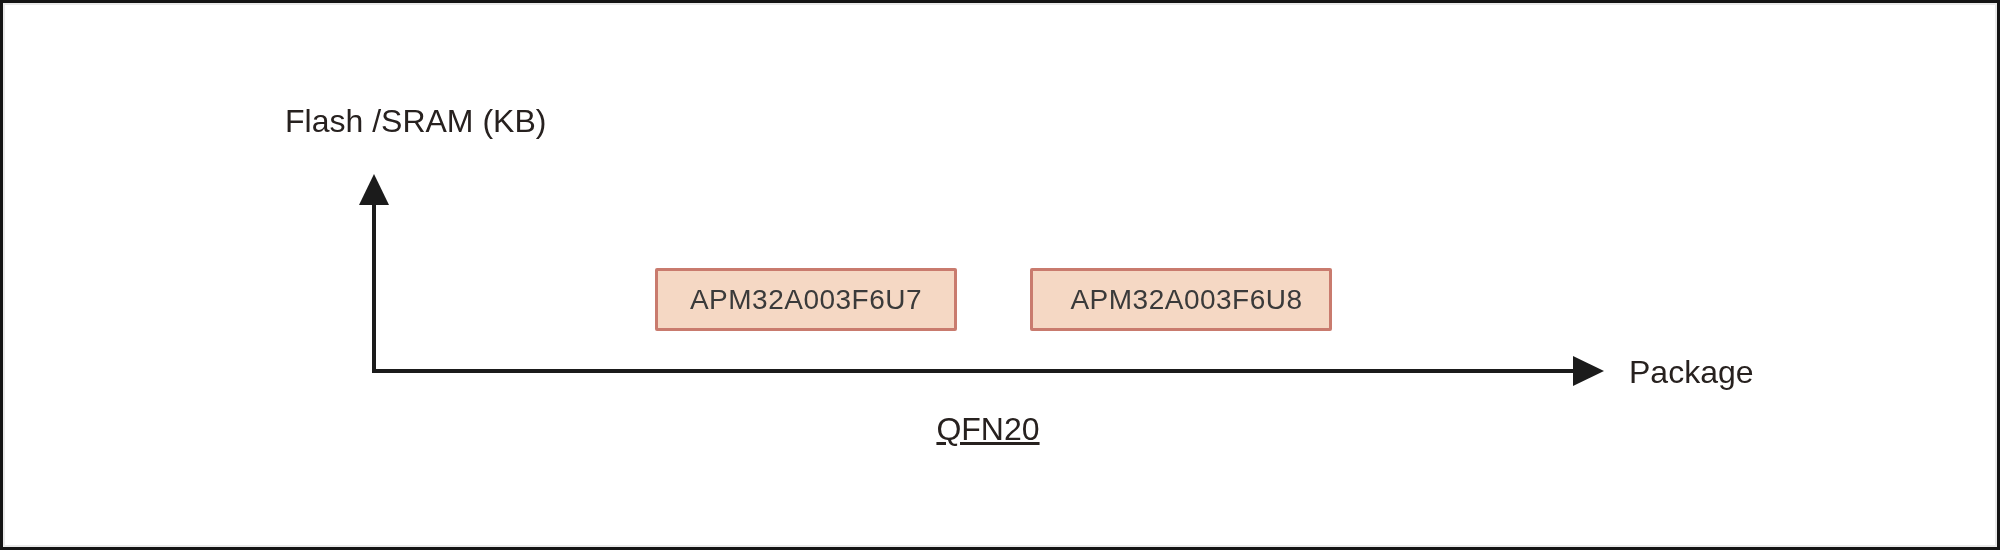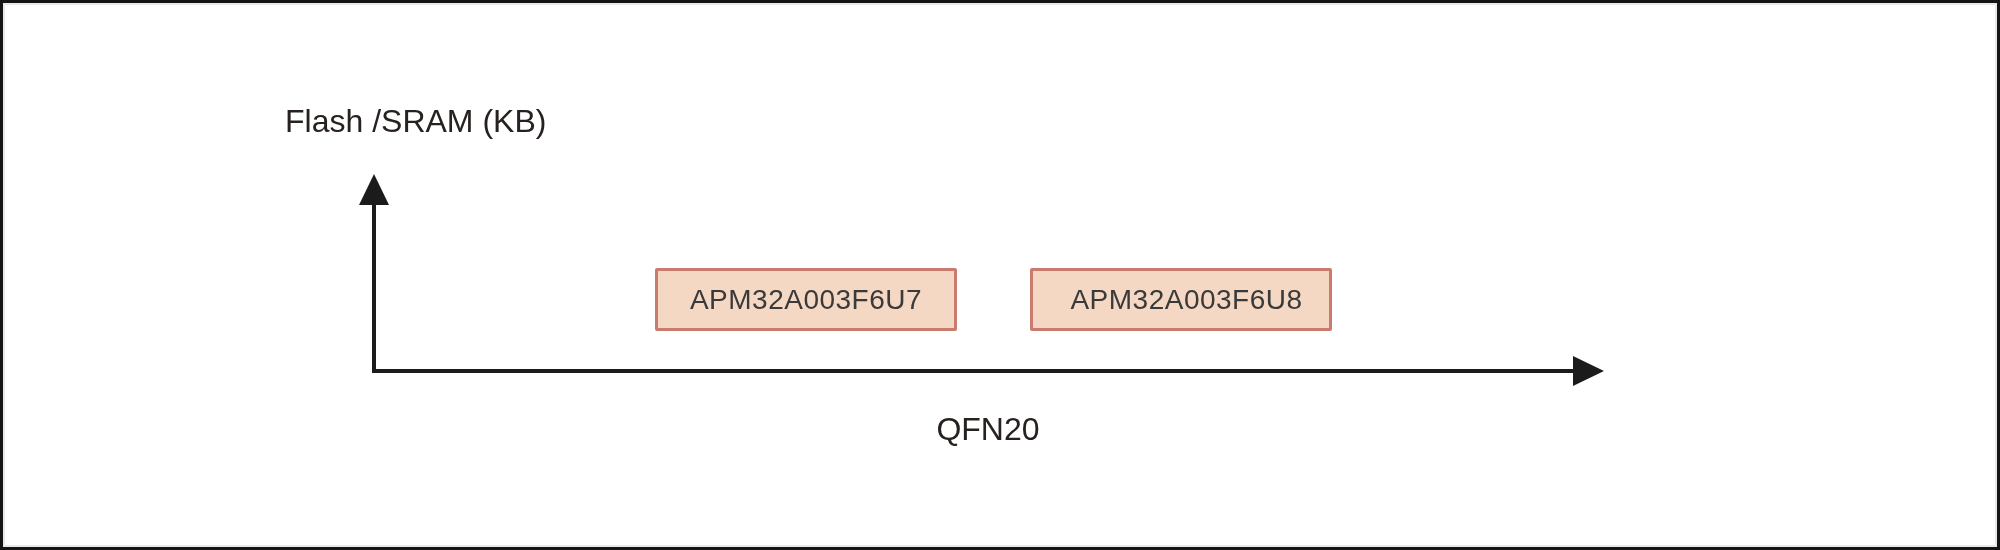--- a/index.html
+++ b/index.html
@@ -28,21 +28,21 @@
   .label {
     position: absolute;
     color: var(--text);
     font-size: 32px;
     line-height: 40px;
     white-space: nowrap;
   }
   .y-axis-label { left: 282px; top: 98px; }
   .y-tick      { left: 170px; top: 277px; width: 120px; text-align: center; }
   .x-axis-label{ left: 1626px; top: 349px; }
-  .x-tick      { left: 885px; top: 406px; width: 200px; text-align: center; }
+  .x-tick      { left: 885px; top: 406px; width: 200px; text-align: center; text-decoration: underline; }
 
   .y-axis-line {
     position: absolute;
     left: 369px; top: 198px;
     width: 4px; height: 172px;
     background: var(--axis-line);
   }
   .y-arrowhead {
     position: absolute;
     left: 356px; top: 171px;
@@ -92,20 +92,21 @@
 
   <div class="y-arrowhead"></div>
 
   <div class="y-axis-line"></div>
 
 
   <div class="x-axis-line"></div>
 
   <div class="x-arrowhead"></div>
 
+  <div class="label x-axis-label">Package</div>
 
   <div class="label x-tick">QFN20</div>
 
   <div class="product-box product-box-1">APM32A003F6U7</div>
 
   <div class="product-box product-box-2">APM32A003F6U8</div>
 
 </div>
 
 </body></html>

